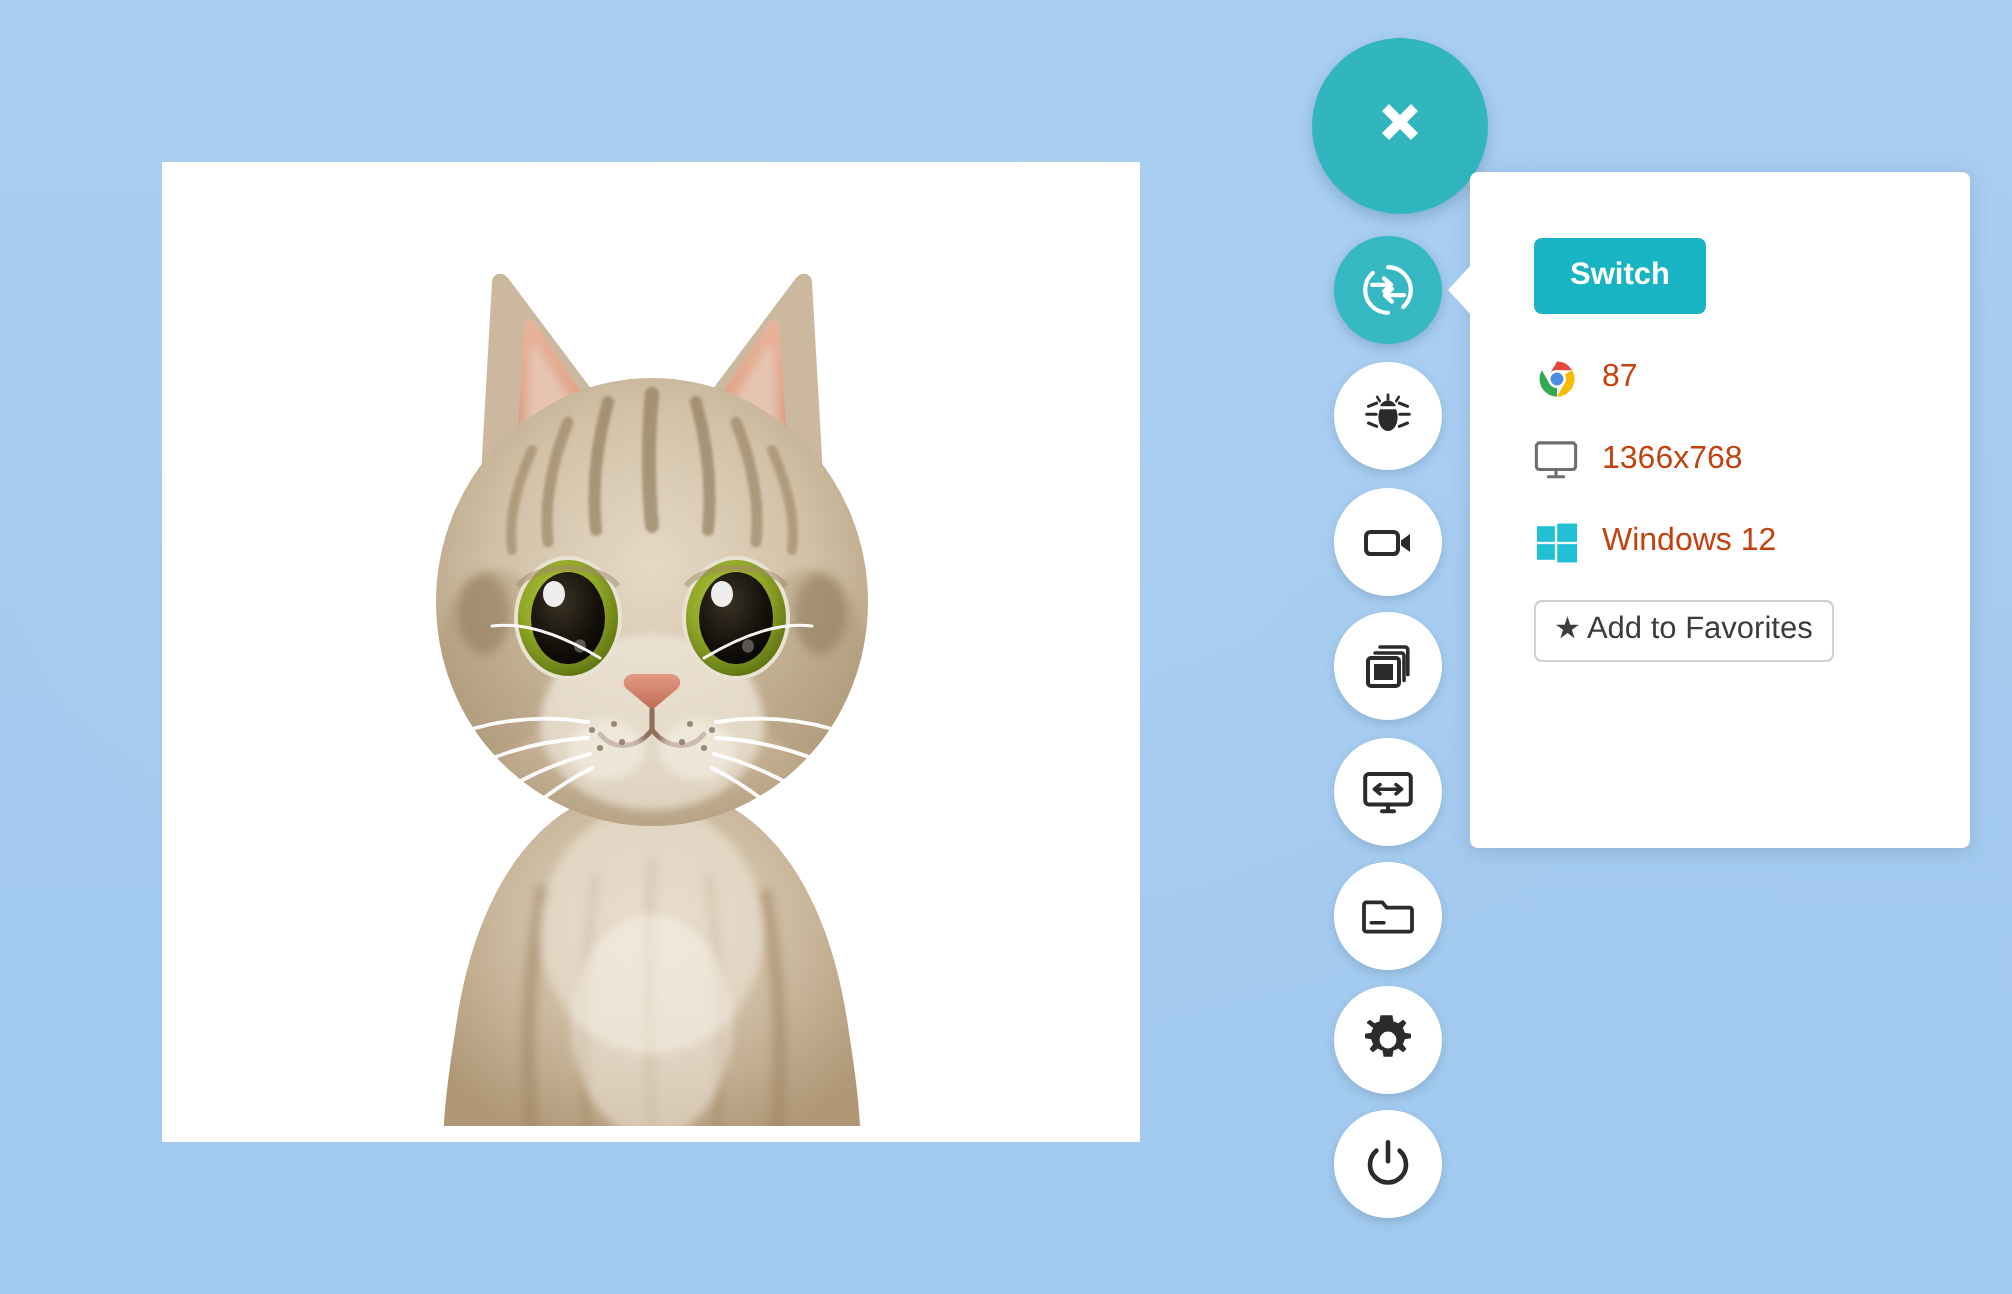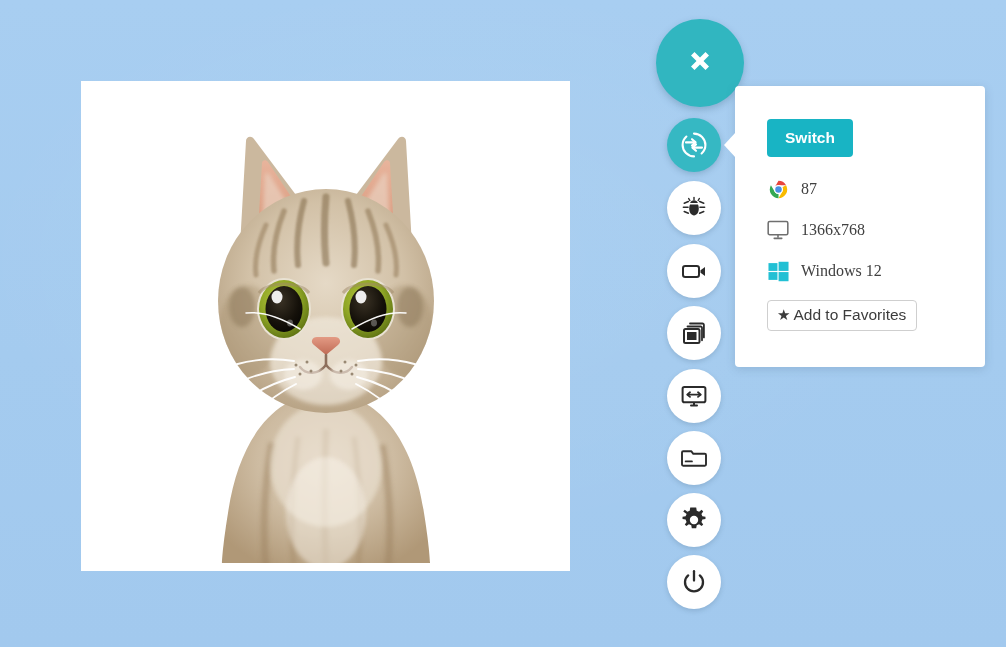--- a/index.html
+++ b/index.html
@@ -92,21 +92,21 @@
     background: #36b8c3;
     box-shadow: 0 2px 6px rgba(50,90,120,0.28);
   }
 
   
   #popup {
     position: absolute;
     left: 735px;
     top: 86px;
     width: 250px;
-    height: 281px;
+    height: 338px;
     background: #ffffff;
     border-radius: 4px;
     box-shadow: 0 2px 10px rgba(60,90,120,0.20);
   }
   #popup-arrow {
     position: absolute;
     left: -11px;
     top: 46px;
     width: 0; height: 0;
     border-top: 13px solid transparent;
@@ -138,22 +138,22 @@
   .info-row .info-icon {
     width: 22px;
     height: 22px;
     display: flex;
     align-items: center;
     justify-content: center;
     flex: 0 0 22px;
   }
   .info-row .info-text {
     font-size: 16px;
-    color: #404040;
-    font-family: Liberation Serif, serif;
+    color: #c2410c;
+    font-family: Liberation Sans, sans-serif;
     white-space: nowrap;
   }
   #row-browser  { top: 92px; }
   #row-screen   { top: 133px; justify-content: flex-end; }
   #row-os       { top: 174px; }
 
   #favorites-btn {
     position: absolute;
     left: 32px;
     top: 214px;

